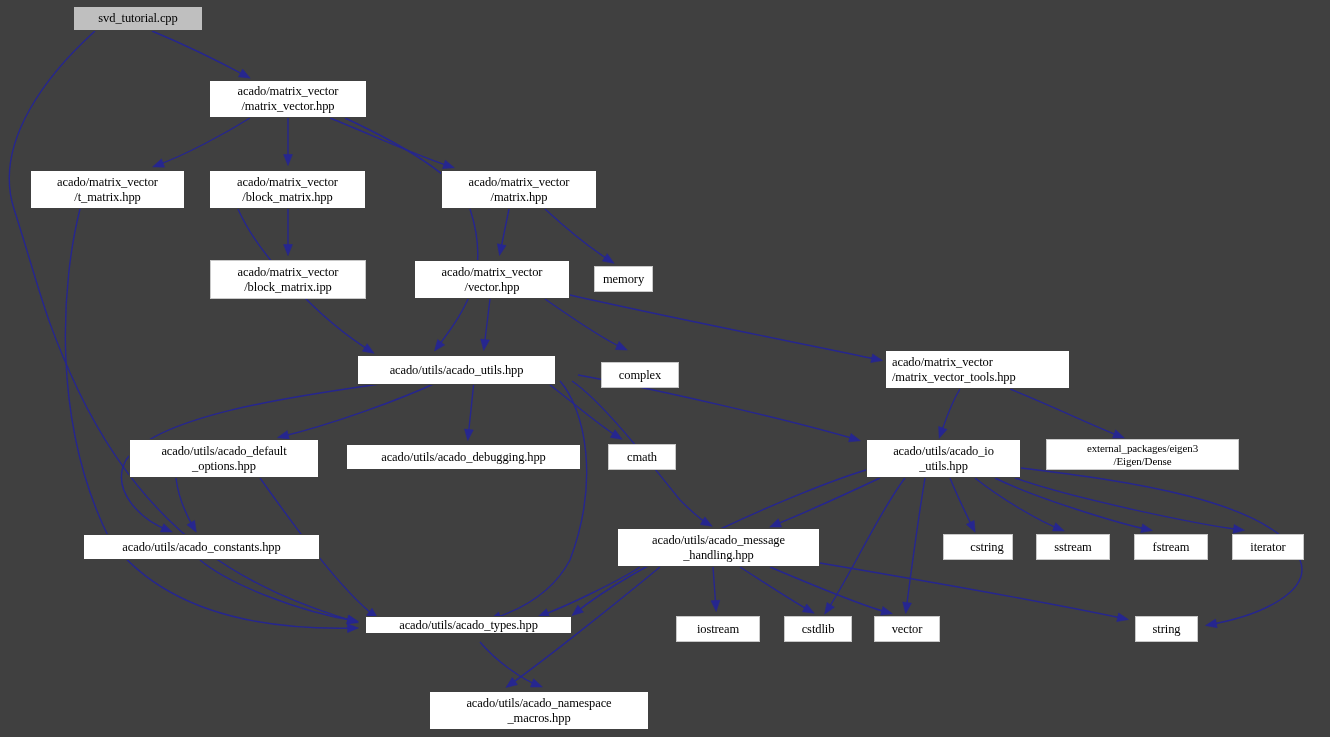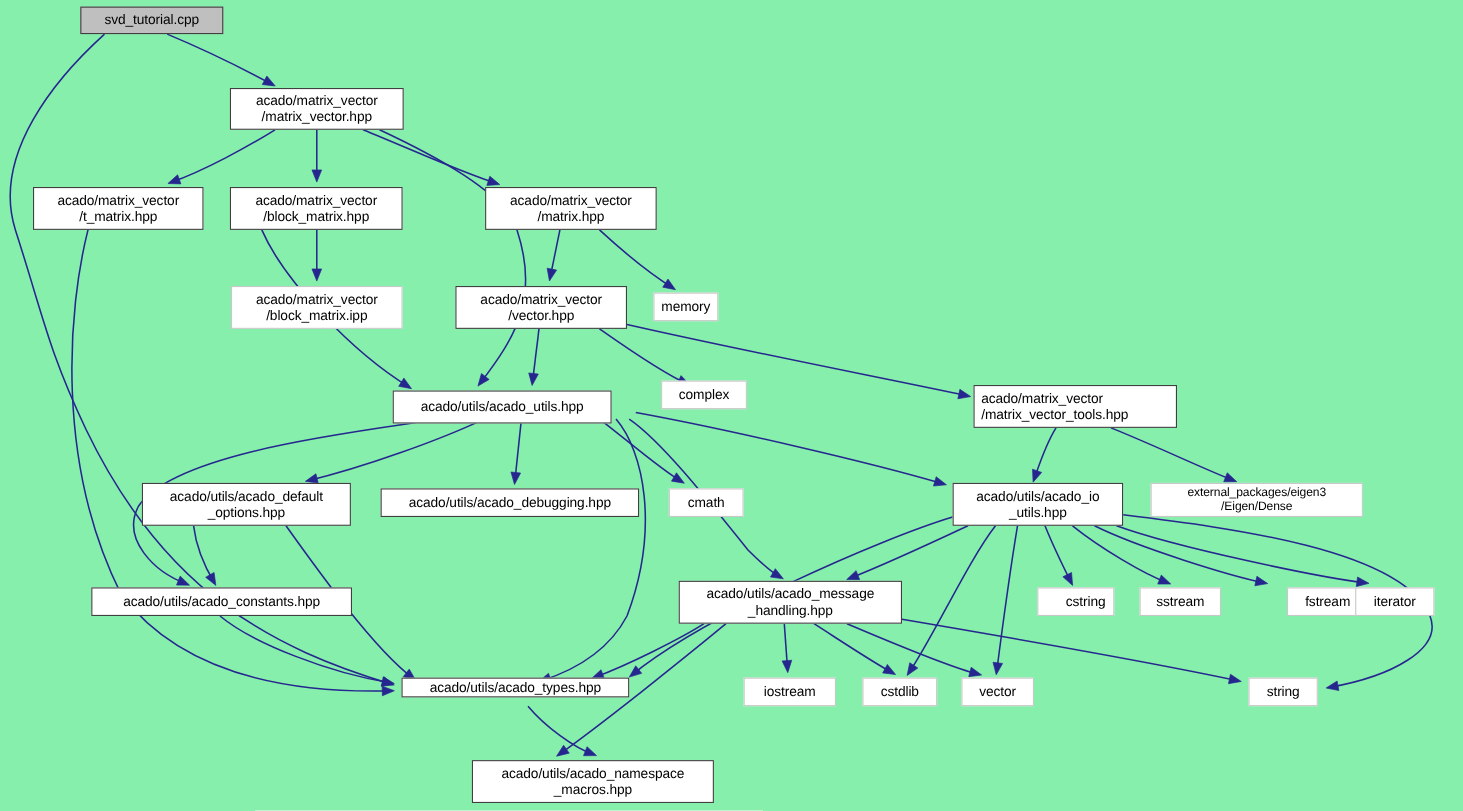--- a/index.html
+++ b/index.html
@@ -4,22 +4,22 @@
 <style>
   html, body {
     margin: 0;
     padding: 0;
     background: #ffffff;
   }
   #graph-root {
     position: relative;
     width: 1330px;
     height: 737px;
-    background: #86efac;
-    font-family: Liberation Sans, sans-serif;
+    background: #404040;
+    font-family: Liberation Serif, serif;
     overflow: hidden;
   }
   #graph-svg {
     position: absolute;
     left: 0;
     top: 0;
     width: 1330px;
     height: 737px;
   }
   .edge-path {
@@ -246,37 +246,37 @@
       <div class="node-box kind-internal" style="left: 209px; top: 170px; width: 157px; height: 39px; font-size: 12.5px;">acado/matrix_vector
 /block_matrix.hpp</div>
       <div class="node-box kind-internal" style="left: 441px; top: 170px; width: 156px; height: 39px; font-size: 12.5px;">acado/matrix_vector
 /matrix.hpp</div>
       <div class="node-box kind-system" style="left: 210px; top: 260px; width: 156px; height: 39px; font-size: 12.5px;">acado/matrix_vector
 /block_matrix.ipp</div>
       <div class="node-box kind-internal" style="left: 414px; top: 260px; width: 156px; height: 39px; font-size: 12.5px;">acado/matrix_vector
 /vector.hpp</div>
       <div class="node-box kind-system" style="left: 594px; top: 266px; width: 59px; height: 26px; font-size: 12.5px;">memory</div>
       <div class="node-box kind-internal" style="left: 357px; top: 355px; width: 199px; height: 30px; font-size: 12.5px;">acado/utils/acado_utils.hpp</div>
-      <div class="node-box kind-system" style="left: 601px; top: 346px; width: 78px; height: 26px; font-size: 12.5px;">complex</div>
+      <div class="node-box kind-system" style="left: 601px; top: 362px; width: 78px; height: 26px; font-size: 12.5px;">complex</div>
       <div class="node-box kind-internal align-left" style="left: 885px; top: 350px; width: 185px; height: 39px; font-size: 12.5px;">acado/matrix_vector
 /matrix_vector_tools.hpp</div>
       <div class="node-box kind-internal" style="left: 129px; top: 439px; width: 190px; height: 39px; font-size: 12.5px;">acado/utils/acado_default
 _options.hpp</div>
       <div class="node-box kind-internal" style="left: 346px; top: 444px; width: 235px; height: 26px; font-size: 12.5px;">acado/utils/acado_debugging.hpp</div>
       <div class="node-box kind-system" style="left: 608px; top: 444px; width: 68px; height: 26px; font-size: 12.5px;">cmath</div>
       <div class="node-box kind-internal" style="left: 866px; top: 439px; width: 155px; height: 39px; font-size: 12.5px;">acado/utils/acado_io
 _utils.hpp</div>
       <div class="node-box kind-system" style="left: 1046px; top: 439px; width: 193px; height: 31px; font-size: 11px;">external_packages/eigen3
 /Eigen/Dense</div>
       <div class="node-box kind-internal" style="left: 83px; top: 534px; width: 237px; height: 26px; font-size: 12.5px;">acado/utils/acado_constants.hpp</div>
       <div class="node-box kind-internal" style="left: 617px; top: 528px; width: 203px; height: 39px; font-size: 12.5px;">acado/utils/acado_message
 _handling.hpp</div>
       <div class="node-box kind-system" style="left: 943px; top: 534px; width: 70px; height: 26px; font-size: 12.5px; padding-left: 18px;">cstring</div>
       <div class="node-box kind-system" style="left: 1036px; top: 534px; width: 74px; height: 26px; font-size: 12.5px; text-align: center;">sstream</div>
-      <div class="node-box kind-system" style="left: 1134px; top: 534px; width: 74px; height: 26px; font-size: 12.5px; margin-left: 36px;">fstream</div>
+      <div class="node-box kind-system" style="left: 1134px; top: 534px; width: 74px; height: 26px; font-size: 12.5px;">fstream</div>
       <div class="node-box kind-system" style="left: 1232px; top: 534px; width: 72px; height: 26px; font-size: 12.5px;">iterator</div>
       <div class="node-box kind-internal" style="left: 365px; top: 616px; width: 207px; height: 18px; font-size: 12.5px;">acado/utils/acado_types.hpp</div>
       <div class="node-box kind-system" style="left: 676px; top: 616px; width: 84px; height: 26px; font-size: 12.5px;">iostream</div>
       <div class="node-box kind-system" style="left: 784px; top: 616px; width: 68px; height: 26px; font-size: 12.5px;">cstdlib</div>
       <div class="node-box kind-system" style="left: 874px; top: 616px; width: 66px; height: 26px; font-size: 12.5px;">vector</div>
       <div class="node-box kind-system" style="left: 1135px; top: 616px; width: 63px; height: 26px; font-size: 12.5px;">string</div>
       <div class="node-box kind-internal" style="left: 429px; top: 691px; width: 220px; height: 39px; font-size: 12.5px;">acado/utils/acado_namespace
 _macros.hpp</div>
     </div>
 </div>

